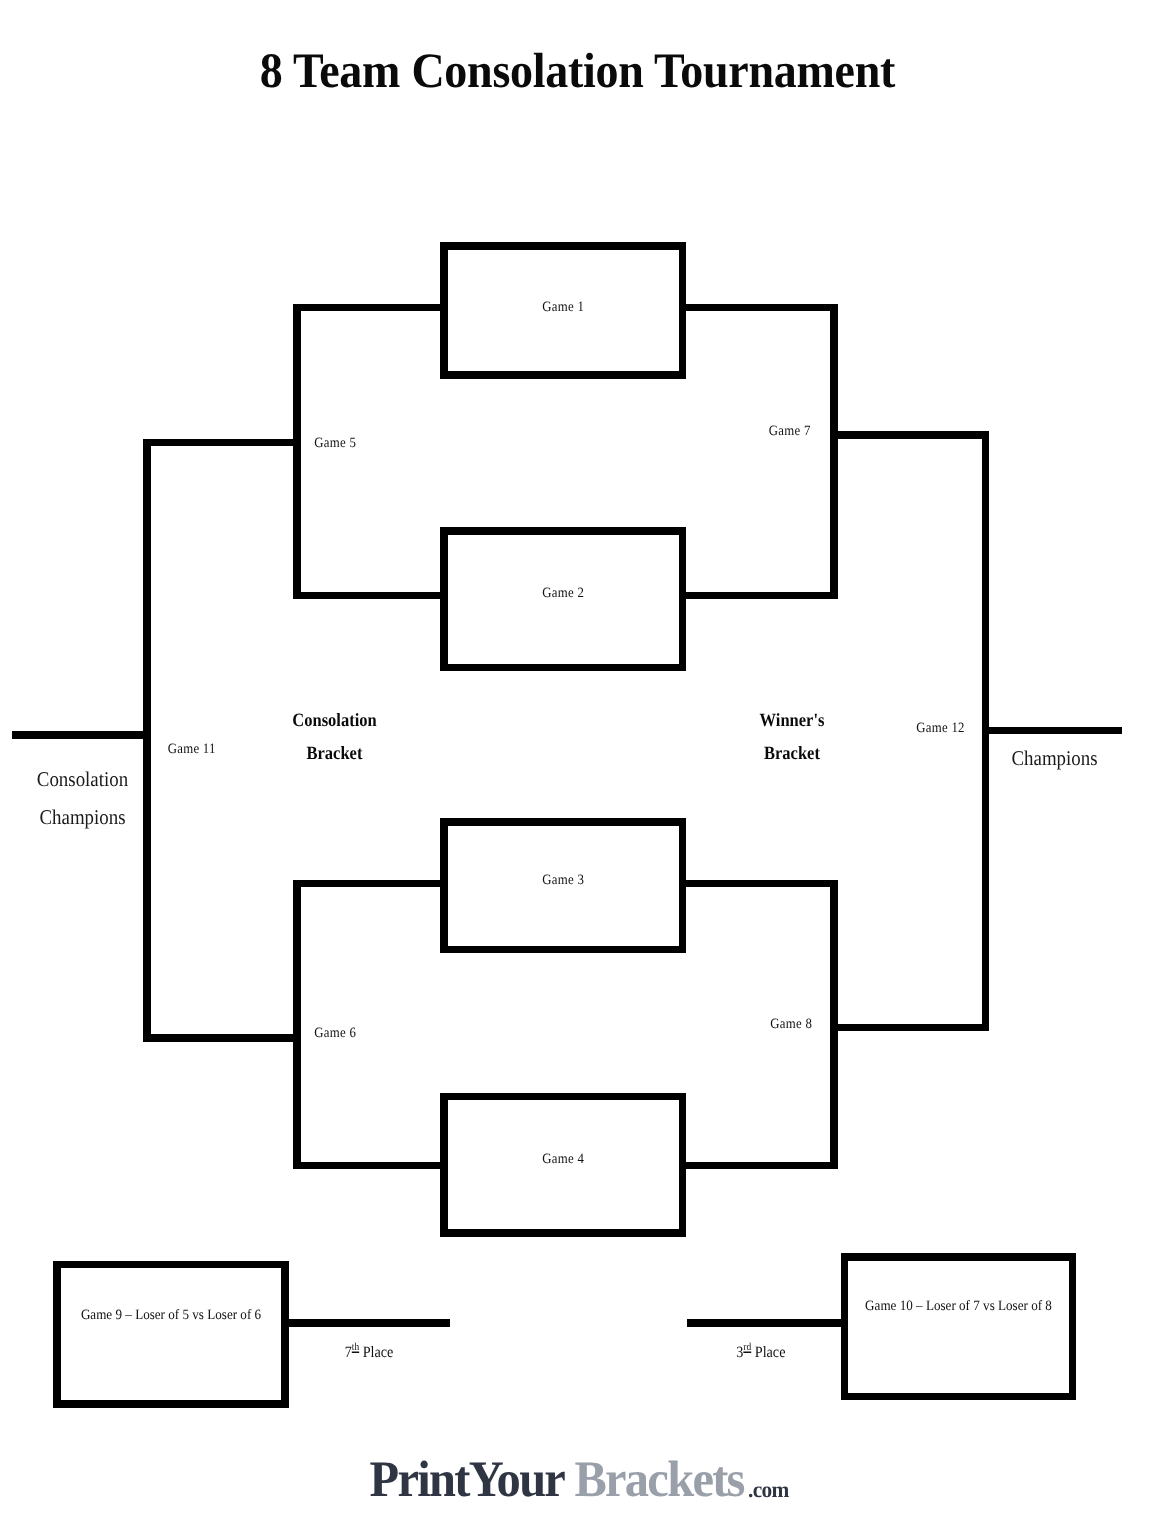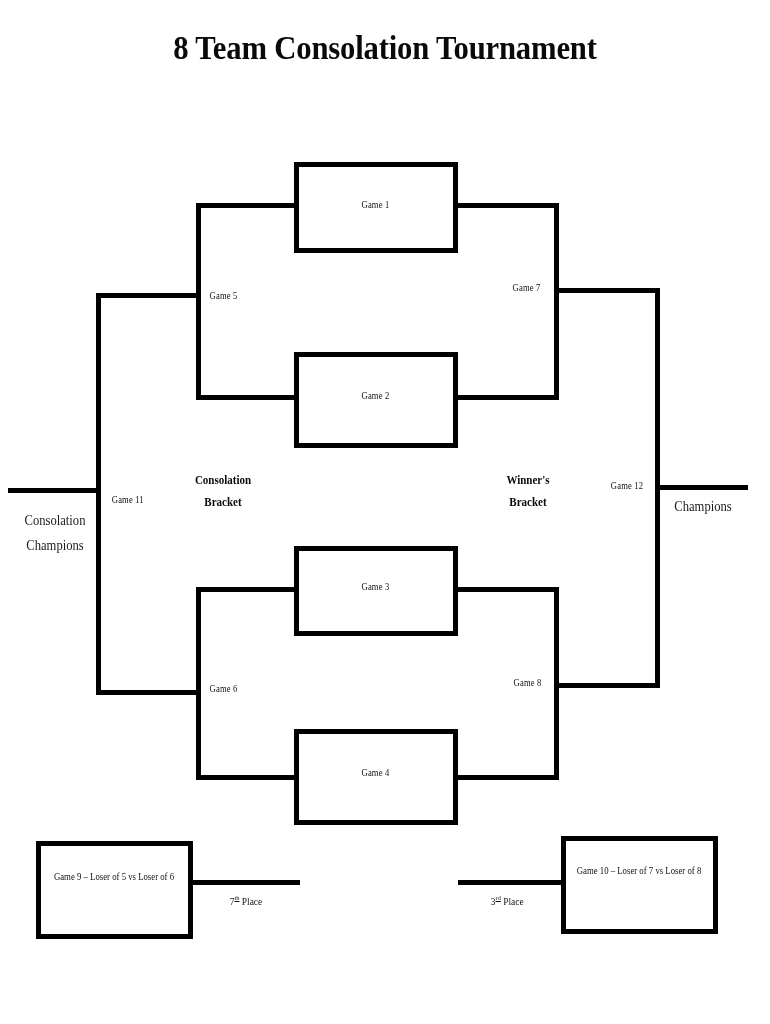--- a/index.html
+++ b/index.html
@@ -220,14 +220,15 @@
   <div class="outcome-label" style="left:648px; top:494px; width:110px;">Champions</div>
 
   <div class="consolation-game-text" style="left:38px; top:872px; width:152px;">Game 9 – Loser of 5 vs Loser of 6</div>
 
   <div class="consolation-game-text" style="left:563px; top:866px; width:152px;">Game 10 – Loser of 7 vs Loser of 8</div>
 
   <div class="place-label" style="left:228px; top:894px;"><span>7</span><sup>th</sup>&nbsp;<span>Place</span></div>
 
   <div class="place-label" style="left:489px; top:894px;"><span>3</span><sup>rd</sup>&nbsp;<span>Place</span></div>
 
+  <div class="logo"><span class="logo-part logo-a">PrintYour</span><span class="logo-part logo-b">Brackets</span><span class="logo-part logo-c">.com</span></div>
 
 </div>
 
 </body></html>

